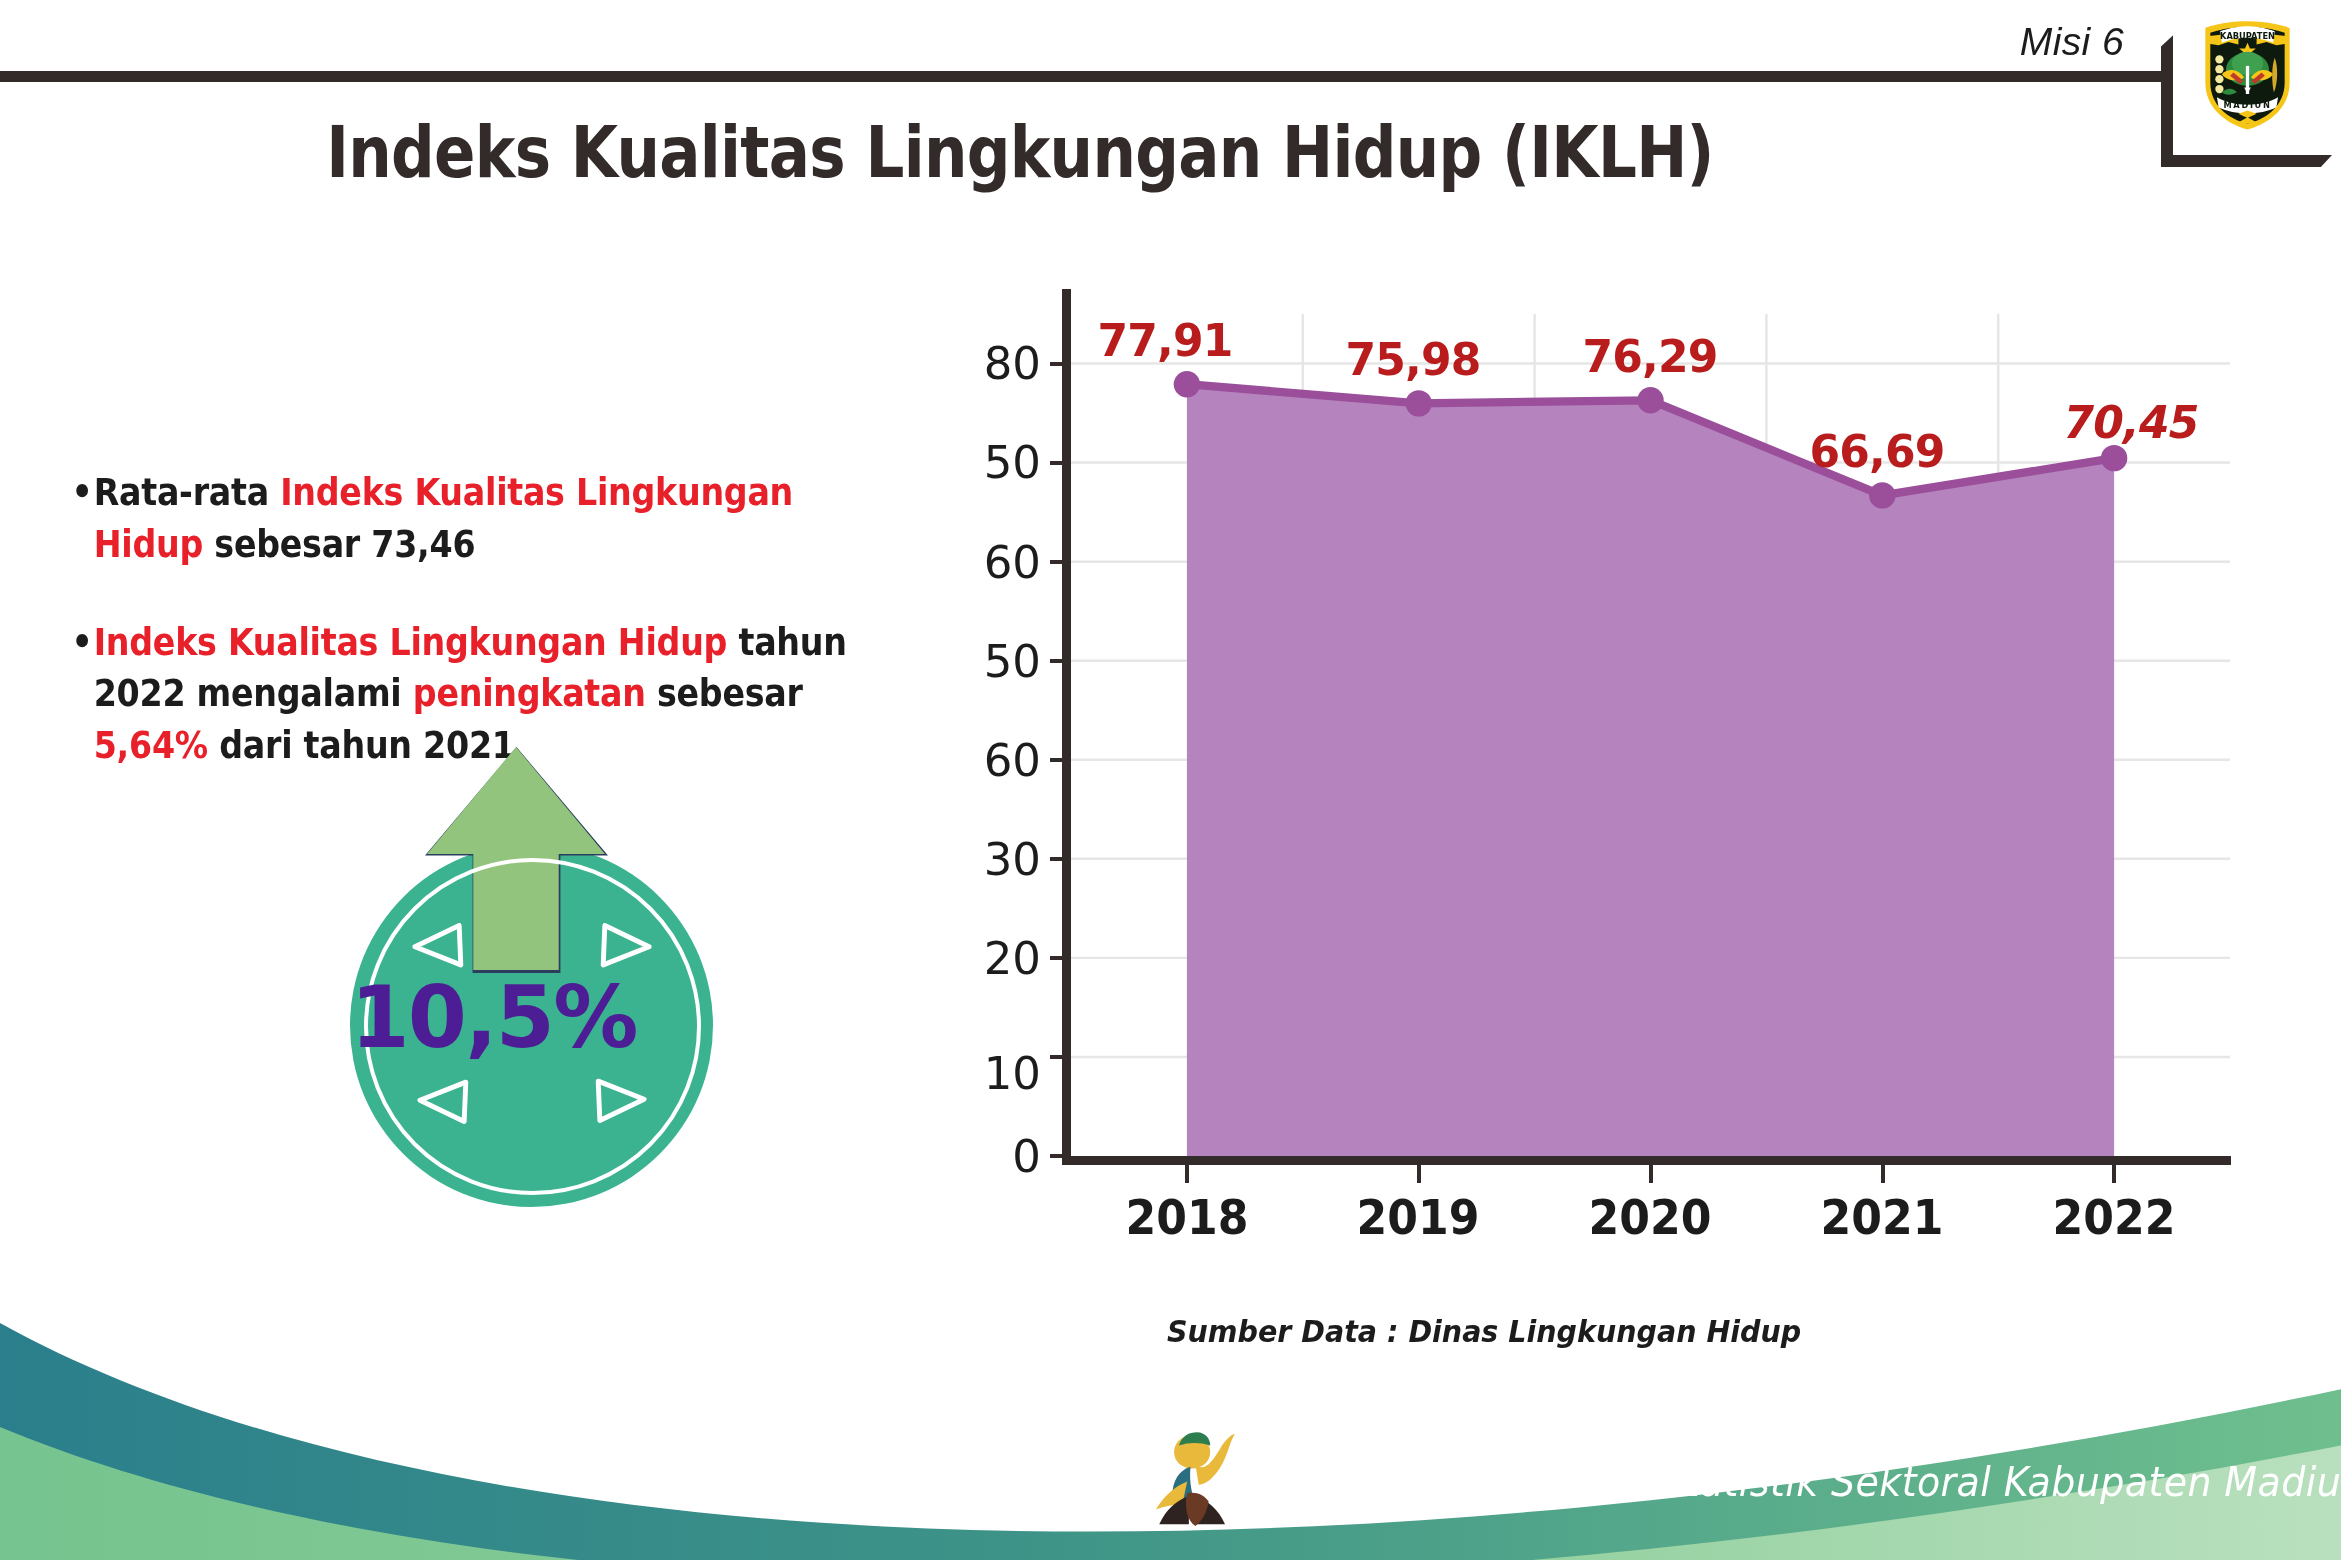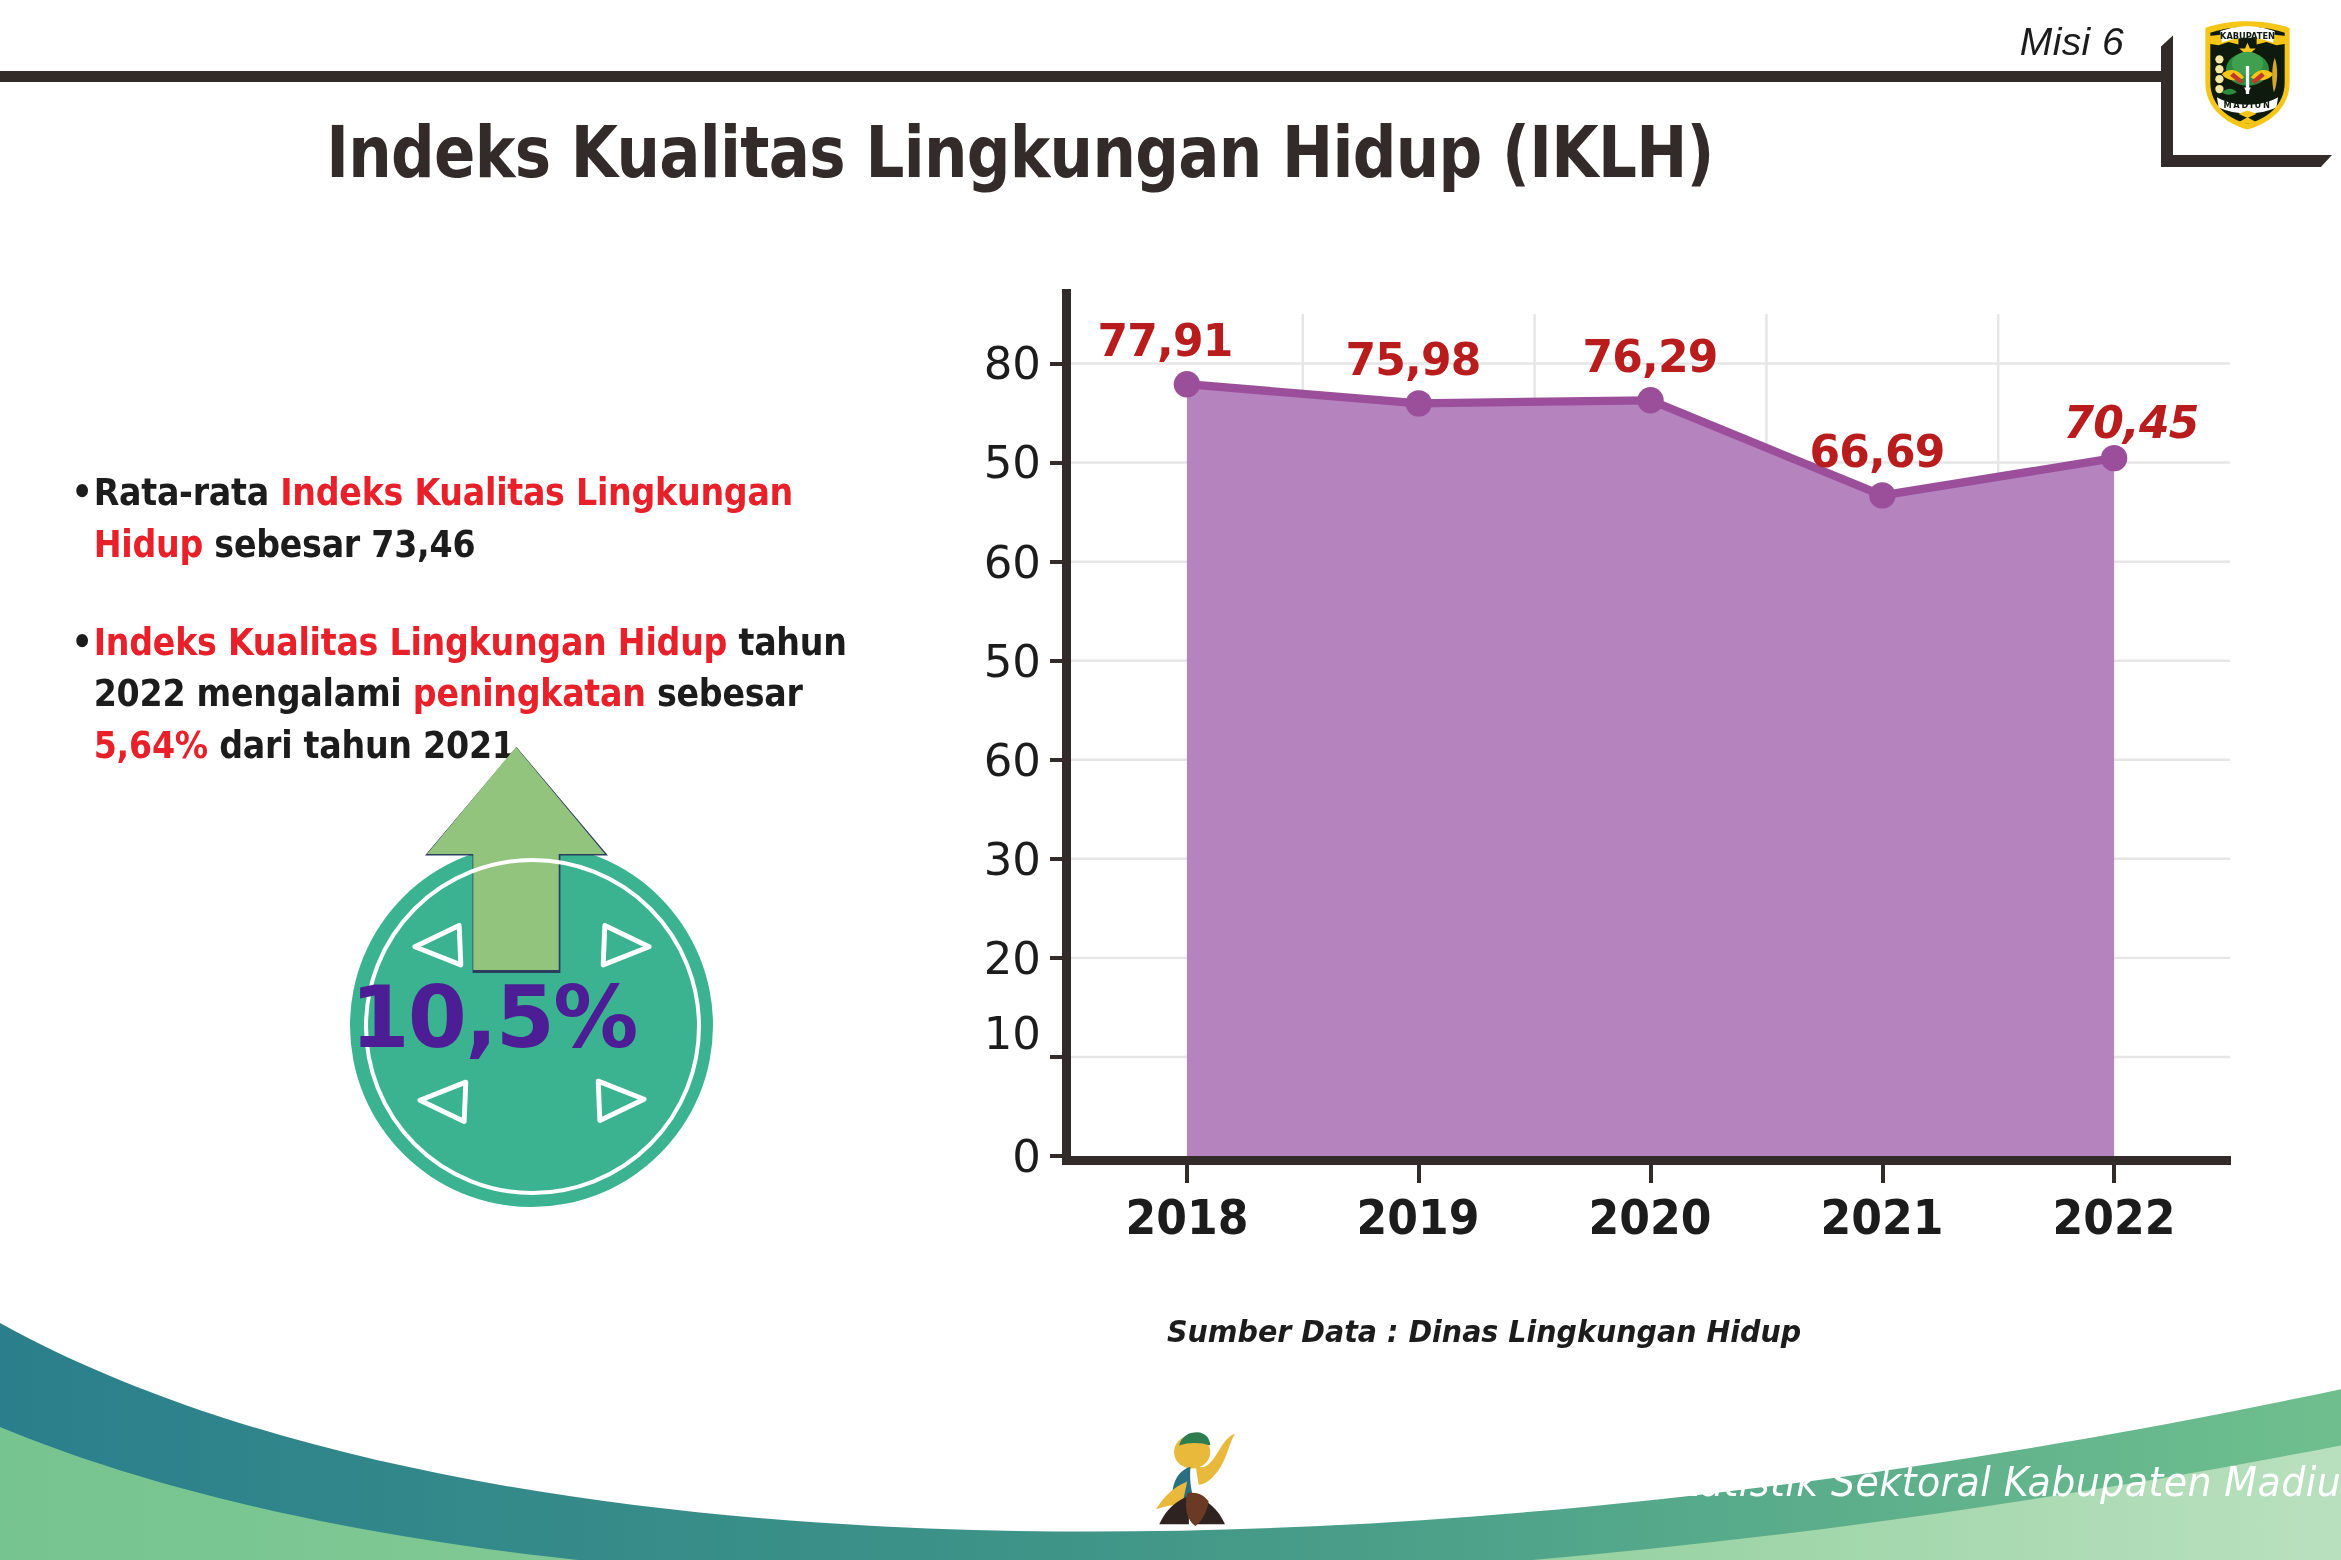--- a/index.html
+++ b/index.html
@@ -232,21 +232,21 @@
         <circle cx="702" cy="104.51999999999998" r="16" fill="#9B4F9B"></circle>
         <circle cx="982.8000000000001" cy="219.72000000000003" r="16" fill="#9B4F9B"></circle>
         <circle cx="1263.6000000000001" cy="174.60000000000002" r="16" fill="#9B4F9B"></circle>
       </svg>
   <div style="left:-9px;top:-25px;width:9px;height:870px;position:absolute;background:#332B2A;"></div>
       <div style="left:-9px;top:842px;width:1169px;height:9px;position:absolute;background:#332B2A;"></div>
     </div>
   <div id="axis-layer">
       <div class="ylabel" style="top: 867px;">0</div>
       <div style="position:absolute;left:76px;top:865px;width:15px;height:4.1px;background:#332B2A;"></div>
-      <div class="ylabel" style="top: 744px;">10</div>
+      <div class="ylabel" style="top: 784px;">10</div>
       <div style="position:absolute;left:76px;top:766px;width:15px;height:4.1px;background:#332B2A;"></div>
       <div class="ylabel" style="top: 669px;">20</div>
       <div style="position:absolute;left:76px;top:667px;width:15px;height:4.1px;background:#332B2A;"></div>
       <div class="ylabel" style="top: 570px;">30</div>
       <div style="position:absolute;left:76px;top:568px;width:15px;height:4.1px;background:#332B2A;"></div>
       <div class="ylabel" style="top: 471px;">60</div>
       <div style="position:absolute;left:76px;top:469px;width:15px;height:4.1px;background:#332B2A;"></div>
       <div class="ylabel" style="top: 372px;">50</div>
       <div style="position:absolute;left:76px;top:370px;width:15px;height:4.1px;background:#332B2A;"></div>
       <div class="ylabel" style="top: 273px;">60</div>

